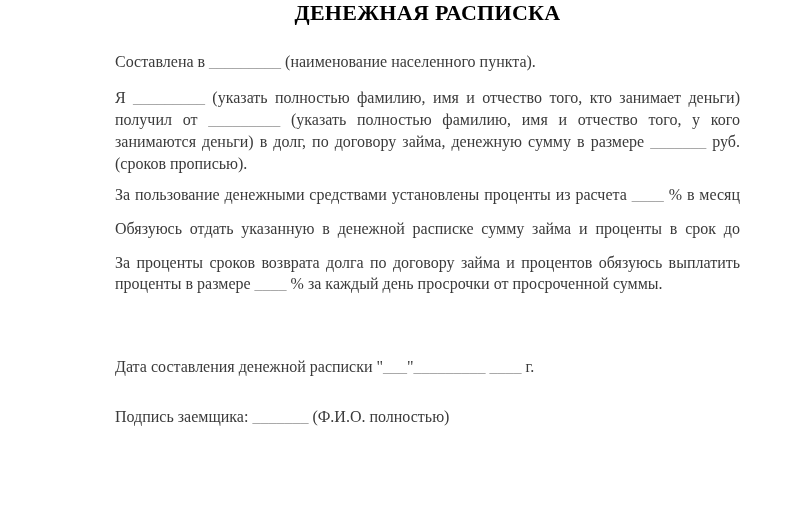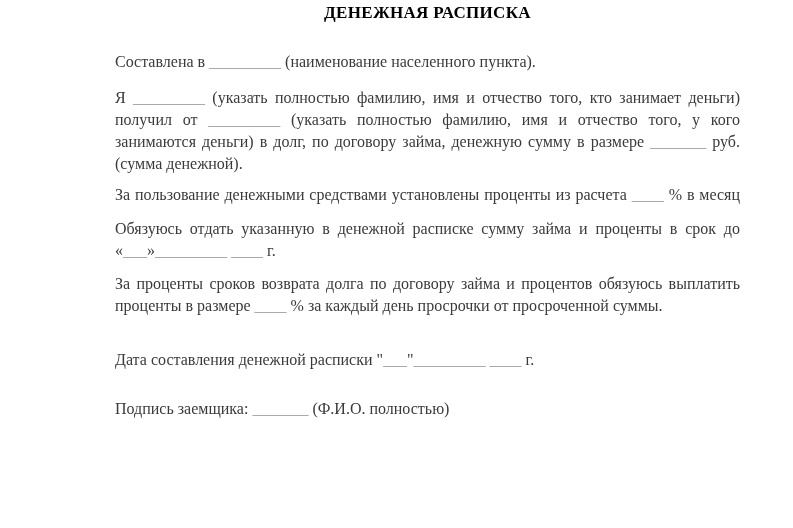--- a/index.html
+++ b/index.html
@@ -18,21 +18,21 @@
     line-height: 21.7px;
     color: #3a3a3a;
     padding: 0 53px 0 115px;
     overflow: hidden;
   }
   .doc-title {
     margin: 0;
     margin-top: 2px;
     text-align: center;
     font-weight: bold;
-    font-size: 17px;
+    font-size: 22px;
     line-height: 21.7px;
     color: #000000;
     letter-spacing: 0.3px;
   }
   .para {
     margin: 0;
   }
   .line {
     white-space: normal;
   }
@@ -43,45 +43,44 @@
   }
   .blank {
     color: #9c9c9c;
   }
   
   .para-composed-in       { margin-top: 27px; }
   .para-borrower-lender   { margin-top: 15px; }
   .para-interest-rate     { margin-top: 10px; }
   .para-repayment-term    { margin-top: 12px; }
   .para-penalty           { margin-top: 12px; }
-  .para-date-of-writing   { margin-top: 32px; }
+  .para-date-of-writing   { margin-top: 61px; }
   .para-borrower-signature{ margin-top: 28px; }
 </style>
 </head>
 <body>
 
 <div class="page">
   <h1 class="doc-title">ДЕНЕЖНАЯ РАСПИСКА</h1>
 
   <div>
       <div class="para para-composed-in">
         <div class="line">Составлена в <span class="blank">_________</span> (наименование населенного пункта).</div>
       </div>
       <div class="para para-borrower-lender">
         <div class="line j">Я <span class="blank">_________</span> (указать полностью фамилию, имя и отчество того, кто занимает деньги)</div>
         <div class="line j">получил от <span class="blank">_________</span> (указать полностью фамилию, имя и отчество того, у кого</div>
         <div class="line j">занимаются деньги) в долг, по договору займа, денежную сумму в размере <span class="blank">_______</span> руб.</div>
-        <div class="line">(сумма денежной).</div>
+        <div class="line">(сроков прописью).</div>
       </div>
       <div class="para para-interest-rate">
         <div class="line j">За пользование денежными средствами установлены проценты из расчета <span class="blank">____</span> % в месяц</div>
       </div>
       <div class="para para-repayment-term">
         <div class="line j">Обязуюсь отдать указанную в денежной расписке сумму займа и проценты в срок до</div>
-        <div class="line">«<span class="blank">___</span>»<span class="blank">_________</span> <span class="blank">____</span> г.</div>
       </div>
       <div class="para para-penalty">
         <div class="line j">За проценты сроков возврата долга по договору займа и процентов обязуюсь выплатить</div>
         <div class="line">проценты в размере <span class="blank">____</span> % за каждый день просрочки от просроченной суммы.</div>
       </div>
       <div class="para para-date-of-writing">
         <div class="line">Дата составления денежной расписки "<span class="blank">___</span>"<span class="blank">_________</span> <span class="blank">____</span> г.</div>
       </div>
       <div class="para para-borrower-signature">
         <div class="line">Подпись заемщика: <span class="blank">_______</span> (Ф.И.О. полностью)</div>

